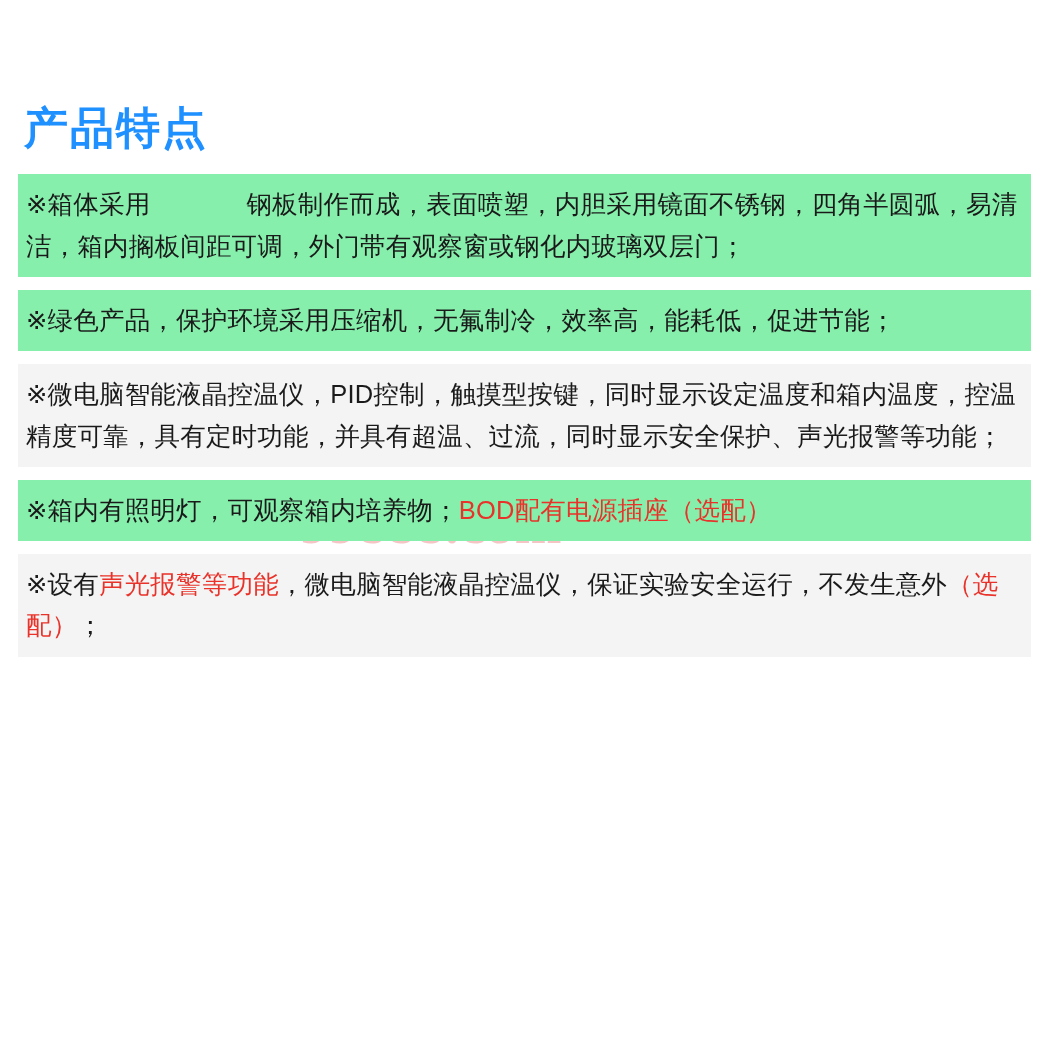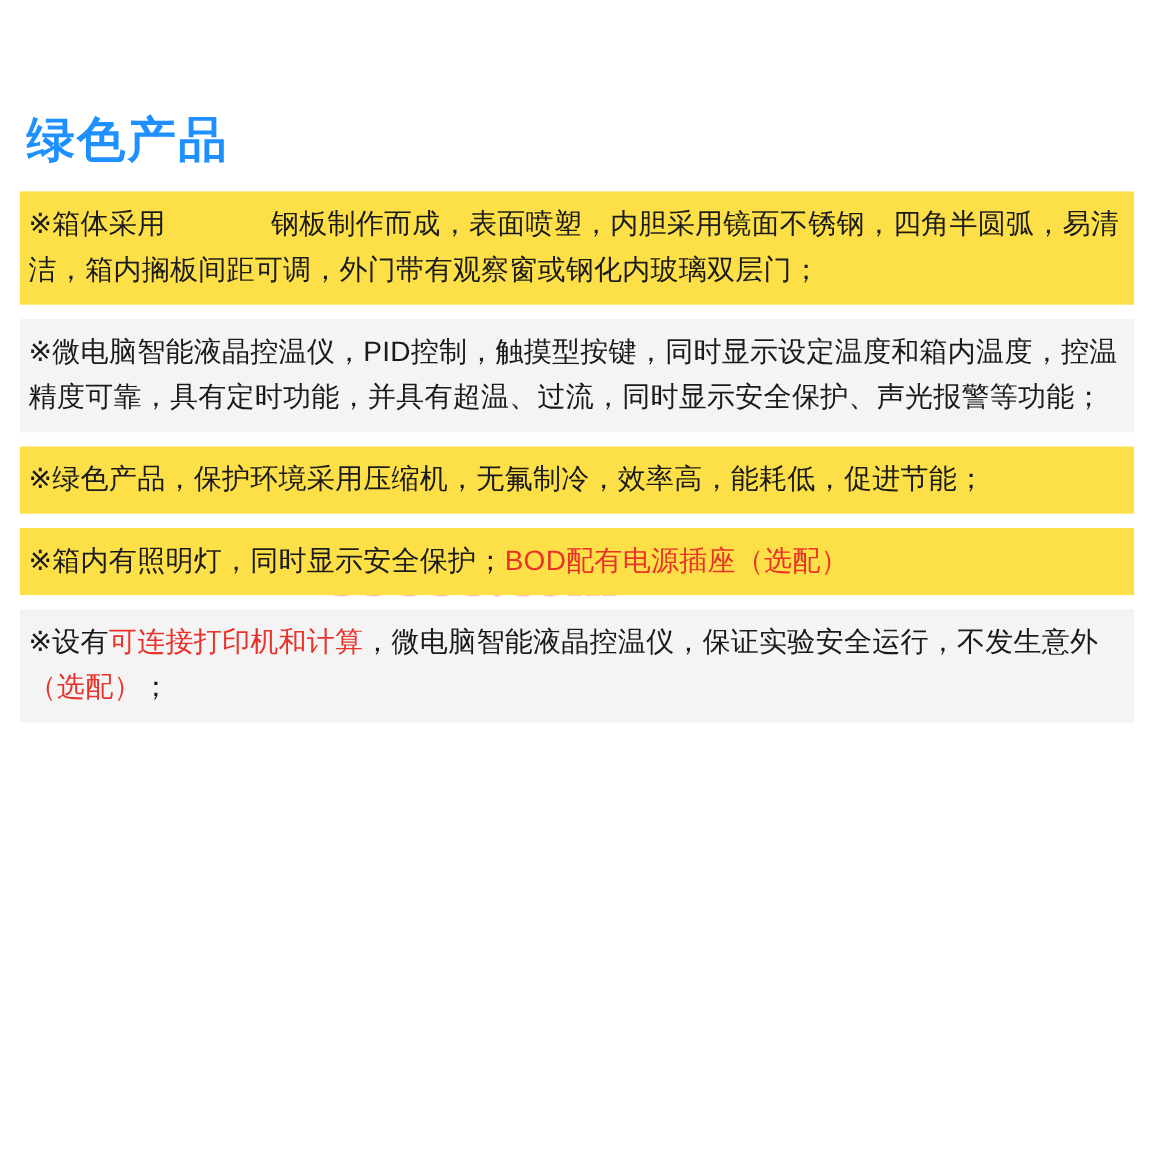--- a/index.html
+++ b/index.html
@@ -28,21 +28,21 @@
     letter-spacing: 2px;
     padding-top: 104px;
     padding-left: 6px;
     line-height: 1.1;
     margin: 0 0 22px 0;
   }
   .features {
     display: block;
   }
   .feature {
-    background: #fde047;
+    background: #86efac;
     color: #1a1a1a;
     font-size: 25.5px;
     line-height: 1.62;
     padding: 10px 10px 10px 8px;
     margin-bottom: 13px;
     letter-spacing: 0.2px;
     position: relative;
     z-index: 2;
   }
   .feature.alt {
@@ -72,22 +72,22 @@
   }
   .blank-gap-sm {
     display: inline-block;
     width: 78px;
   }
 </style>
 </head>
 <body>
 
 <div class="page">
-  <h1 class="title">绿色产品</h1>
+  <h1 class="title">产品特点</h1>
   <div class="watermark">99888.com</div>
   <div class="features">
       <div class="feature"><span>※箱体采用</span><span class="blank-gap"></span><span>钢板制作而成，表面喷塑，内胆采用镜面不锈钢，四角半圆弧，易清洁，箱内搁板间距可调，外门带有观察窗或钢化内玻璃双层门；</span></div>
+      <div class="feature"><span>※绿色产品，保护环境采用压缩机，无氟制冷，效率高，能耗低，促进节能；</span></div>
       <div class="feature alt"><span>※微电脑智能液晶控温仪，PID控制，触摸型按键，同时显示设定温度和箱内温度，控温精度可靠，具有定时功能，并具有超温、过流，同时显示安全保护、声光报警等功能；</span></div>
-      <div class="feature"><span>※绿色产品，保护环境采用压缩机，无氟制冷，效率高，能耗低，促进节能；</span></div>
-      <div class="feature"><span>※箱内有照明灯，同时显示安全保护；</span><span class="red">BOD配有电源插座（选配）</span></div>
-      <div class="feature alt"><span>※设有</span><span class="red">可连接打印机和计算</span><span>，微电脑智能液晶控温仪，保证实验安全运行，不发生意外</span><span class="red">（选配）</span><span>；</span></div>
+      <div class="feature"><span>※箱内有照明灯，可观察箱内培养物；</span><span class="red">BOD配有电源插座（选配）</span></div>
+      <div class="feature alt"><span>※设有</span><span class="red">声光报警等功能</span><span>，微电脑智能液晶控温仪，保证实验安全运行，不发生意外</span><span class="red">（选配）</span><span>；</span></div>
     </div>
 </div>
 
 </body></html>

